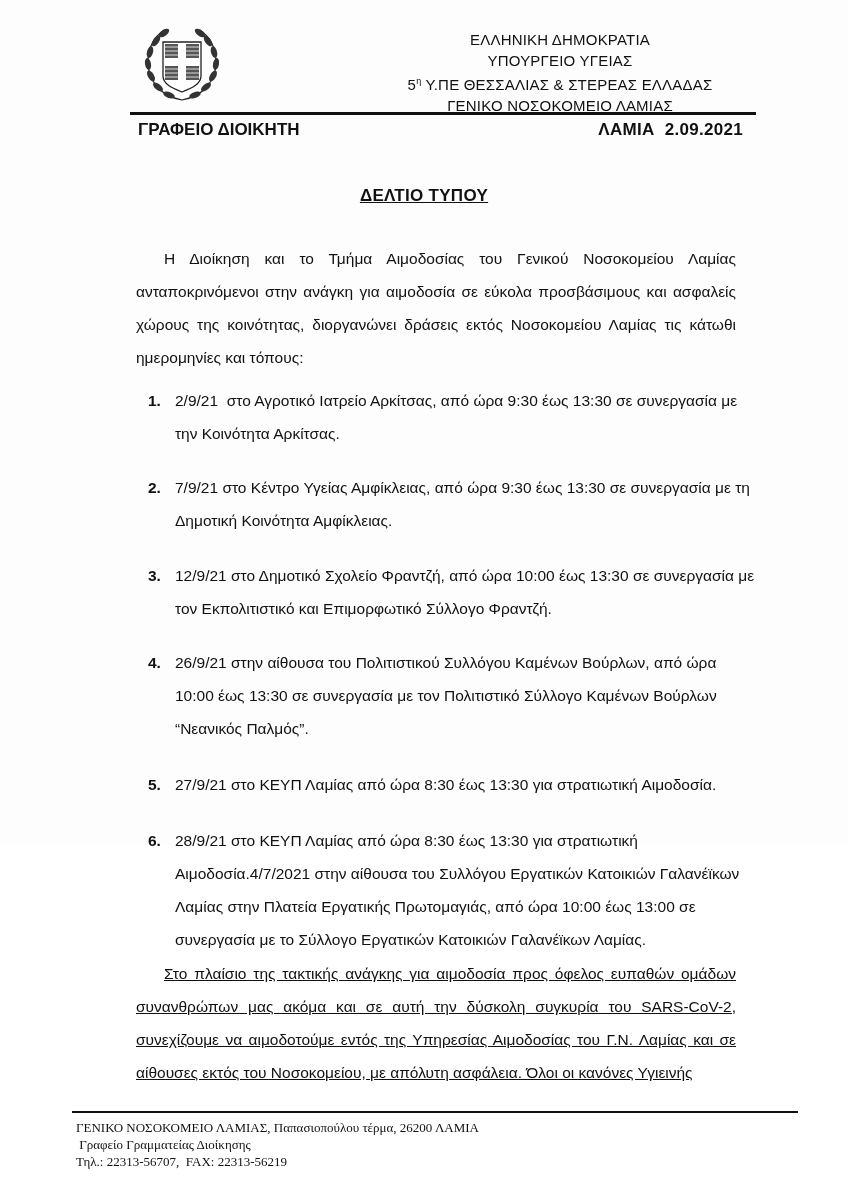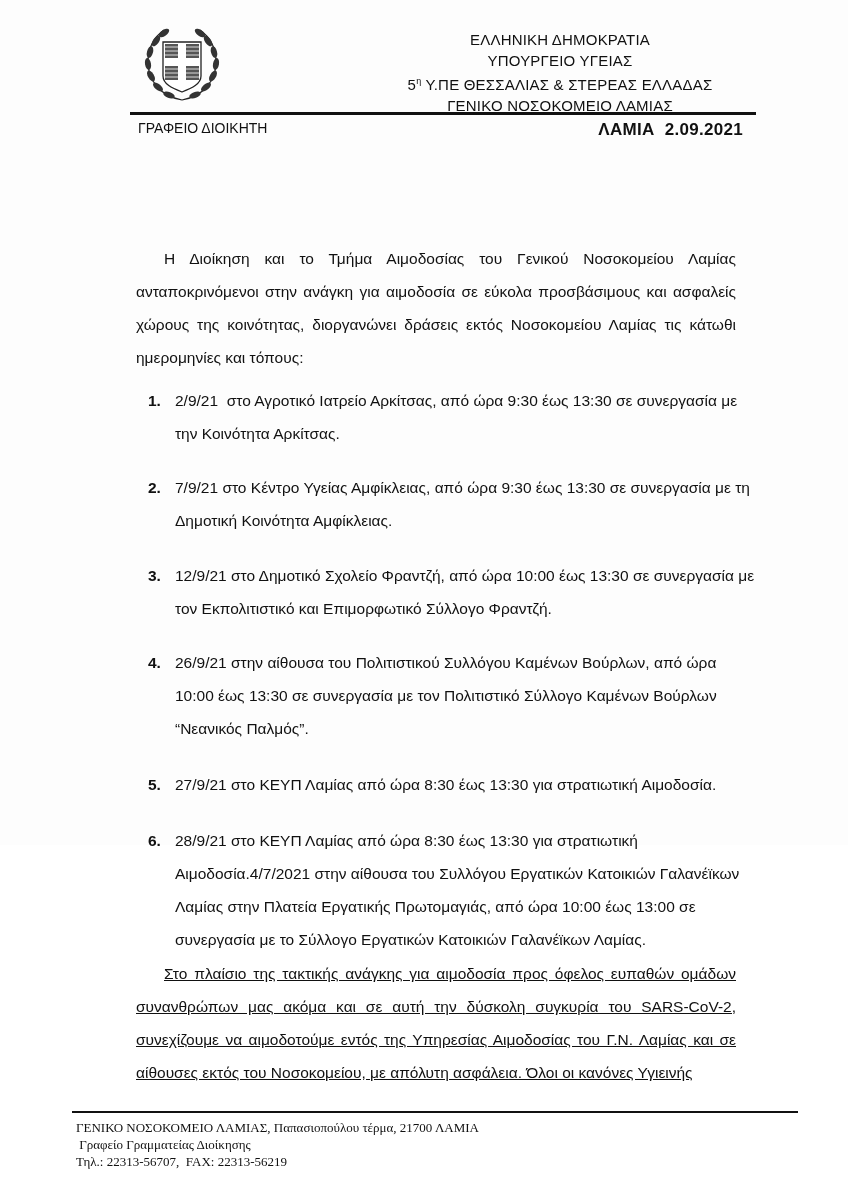--- a/index.html
+++ b/index.html
@@ -43,22 +43,22 @@
     }
     .header-rule {
       position: absolute;
       left: 130px; top: 112px;
       width: 626px; height: 3px;
       background: #111111;
     }
     .office {
       position: absolute;
       left: 138px; top: 120px;
-      font-weight: normal;
-      font-size: 14px;
+      font-weight: bold;
+      font-size: 17px;
     }
     .date {
       position: absolute;
       right: 105px; top: 120px;
       font-weight: bold;
       font-size: 17px;
       letter-spacing: 0.3px;
     }
     .title {
       position: absolute;
@@ -179,20 +179,21 @@
     <div>ΥΠΟΥΡΓΕΙΟ ΥΓΕΙΑΣ</div>
     <div><span>5</span><sup>η</sup><span> Υ.ΠΕ ΘΕΣΣΑΛΙΑΣ &amp; ΣΤΕΡΕΑΣ ΕΛΛΑΔΑΣ</span></div>
     <div>ΓΕΝΙΚΟ ΝΟΣΟΚΟΜΕΙΟ ΛΑΜΙΑΣ</div>
   </div>
 
   <div class="header-rule"></div>
 
   <div class="office">ΓΡΑΦΕΙΟ ΔΙΟΙΚΗΤΗ</div>
   <div class="date" style="white-space:pre;">ΛΑΜΙΑ  2.09.2021</div>
 
+  <div class="title">ΔΕΛΤΙΟ ΤΥΠΟΥ</div>
 
   <div class="para intro"><span class="indent"></span><span>Η Διοίκηση και το Τμήμα Αιμοδοσίας του Γενικού Νοσοκομείου Λαμίας ανταποκρινόμενοι στην ανάγκη για αιμοδοσία σε εύκολα προσβάσιμους και ασφαλείς χώρους της κοινότητας, διοργανώνει δράσεις εκτός Νοσοκομείου Λαμίας τις κάτωθι ημερομηνίες και τόπους:</span></div>
 
   <ul class="list">
     <li class="list-item li-1">
       <span class="num">1.</span>
       <span style="white-space:pre-wrap;">2/9/21  στο Αγροτικό Ιατρείο Αρκίτσας, από ώρα 9:30 έως 13:30 σε συνεργασία με την Κοινότητα Αρκίτσας.</span>
     </li>
     <li class="list-item li-2">
       <span class="num">2.</span>
@@ -213,17 +214,17 @@
     <li class="list-item li-6">
       <span class="num">6.</span>
       <span>28/9/21 στο ΚΕΥΠ Λαμίας από ώρα 8:30 έως 13:30 για στρατιωτική Αιμοδοσία.4/7/2021 στην αίθουσα του Συλλόγου Εργατικών Κατοικιών Γαλανέϊκων Λαμίας στην Πλατεία Εργατικής Πρωτομαγιάς, από ώρα 10:00 έως 13:00 σε συνεργασία με το Σύλλογο Εργατικών Κατοικιών Γαλανέϊκων Λαμίας.</span>
     </li>
   </ul>
 
   <div class="para closing"><span class="indent"></span><span>Στο πλαίσιο της τακτικής ανάγκης για αιμοδοσία προς όφελος ευπαθών ομάδων συνανθρώπων μας ακόμα και σε αυτή την δύσκολη συγκυρία του SARS-CoV-2, συνεχίζουμε να αιμοδοτούμε εντός της Υπηρεσίας Αιμοδοσίας του Γ.Ν. Λαμίας και σε αίθουσες εκτός του Νοσοκομείου, με απόλυτη ασφάλεια. Όλοι οι κανόνες Υγιεινής</span></div>
 
   <div class="footer-rule"></div>
   <div class="footer">
-    <div>ΓΕΝΙΚΟ ΝΟΣΟΚΟΜΕΙΟ ΛΑΜΙΑΣ, Παπασιοπούλου τέρμα, 21700 ΛΑΜΙΑ</div>
+    <div>ΓΕΝΙΚΟ ΝΟΣΟΚΟΜΕΙΟ ΛΑΜΙΑΣ, Παπασιοπούλου τέρμα, 26200 ΛΑΜΙΑ</div>
     <div style="white-space:pre;"> Γραφείο Γραμματείας Διοίκησης</div>
     <div style="white-space:pre;">Τηλ.: 22313-56707,  FAX: 22313-56219</div>
   </div>
 </div>
 
 </body></html>

